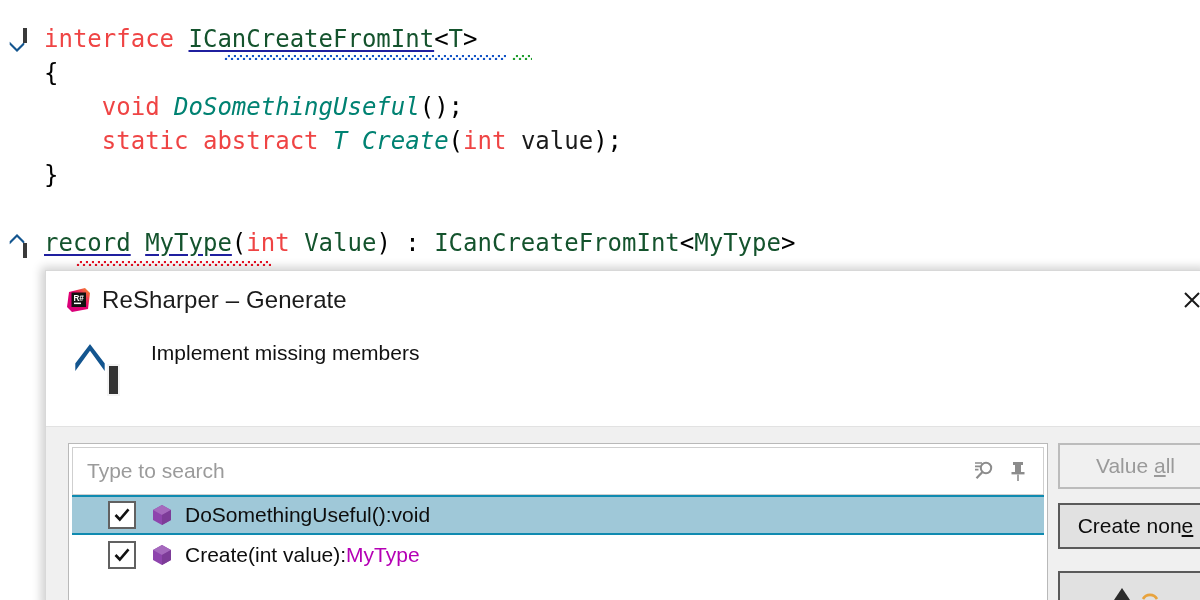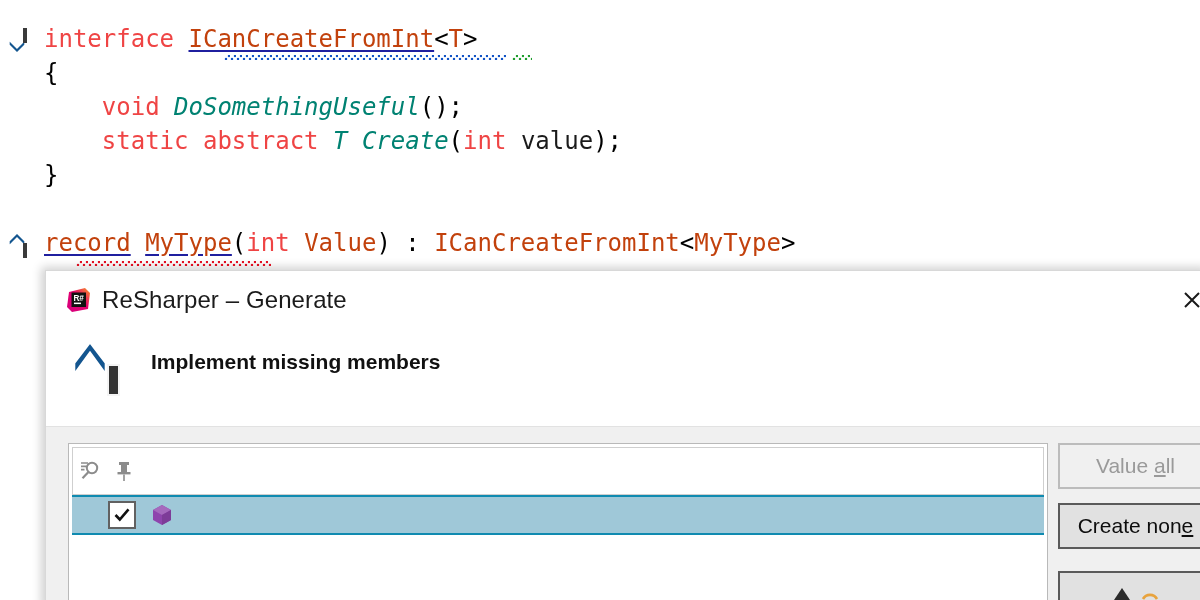--- a/index.html
+++ b/index.html
@@ -44,21 +44,21 @@
     left: 44px;
     top: 22px;
     font-family: "DejaVu Sans Mono", "Liberation Mono", monospace;
     font-size: 24px;
     line-height: 34px;
     white-space: pre;
     color: #000000;
   }
   .code .line { position: relative; height: 34px; }
   .kw   { color: #ef4444; }
-  .navy { color: #c2410c; }
+  .navy { color: #14532d; }
   .teal { color: #008272; font-style: italic; }
   .pun  { color: #000000; }
   .ident{ color: #1a1a1a; }
 
   .squig-blue, .squig-green, .squig-red {
     position: absolute;
     height: 5px;
     bottom: 1px;
   }
   .squig-blue {
@@ -144,23 +144,23 @@
   .head-icon {
     position: absolute;
     left: 22px;
     top: 8px;
     width: 56px;
     height: 60px;
   }
   .head-title {
     position: absolute;
     left: 105px;
-    top: 21px;
+    top: 12px;
     font-size: 21px;
-    font-weight: bold;
+    font-weight: normal;
     color: #111111;
   }
   .head-sub {
     position: absolute;
     left: 105px;
     top: 43px;
     font-size: 20px;
     color: #1a1a1a;
   }
 
@@ -362,20 +362,21 @@
         </svg>
       </div>
       <div class="head-title">Implement missing members</div>
     </div>
 
     <div class="dlg-body">
 
       <div class="list-panel">
 
         <div class="search-row">
+          <input class="search-input" type="text" placeholder="Type to search" style="">
           <div class="search-icon">
             <svg width="22" height="22" viewBox="0 0 22 22">
               <circle cx="13" cy="8" r="5.2" fill="none" stroke="#8c8c8c" stroke-width="2"></circle>
               <path d="M9.2 12.2 L3.5 18.2" stroke="#8c8c8c" stroke-width="2.2"></path>
               <path d="M2 3 H9 M2 6.3 H7 M2 9.6 H5.5" stroke="#8c8c8c" stroke-width="1.7"></path>
             </svg>
           </div>
           <div class="pin-icon">
             <svg width="20" height="22" viewBox="0 0 20 22">
               <rect x="5" y="2" width="10" height="3" fill="#8c8c8c"></rect>
@@ -391,20 +392,34 @@
               <div class="chk">
                 <svg width="18" height="18" viewBox="0 0 18 18">
                   <path d="M2.5 9 L6.8 13.5 L15.5 3.4" fill="none" stroke="#111" stroke-width="2.6"></path>
                 </svg>
               </div>
               <div class="cube-icon"><svg width="24" height="24" viewBox="0 0 24 24">
                   <path d="M12 2 L21 7 L21 17 L12 22 L3 17 L3 7 Z" fill="#8e44ad"></path>
                   <path d="M12 2 L21 7 L12 12 L3 7 Z" fill="#a569bd"></path>
                   <path d="M12 12 L21 7 L21 17 L12 22 Z" fill="#7d3c98"></path>
                 </svg></div>
+              <div class="member-label"><span>DoSomethingUseful():</span><span>void</span></div>
+            </div>
+            <div class="member-row">
+              <div class="chk">
+                <svg width="18" height="18" viewBox="0 0 18 18">
+                  <path d="M2.5 9 L6.8 13.5 L15.5 3.4" fill="none" stroke="#111" stroke-width="2.6"></path>
+                </svg>
+              </div>
+              <div class="cube-icon"><svg width="24" height="24" viewBox="0 0 24 24">
+                  <path d="M12 2 L21 7 L21 17 L12 22 L3 17 L3 7 Z" fill="#8e44ad"></path>
+                  <path d="M12 2 L21 7 L12 12 L3 7 Z" fill="#a569bd"></path>
+                  <path d="M12 12 L21 7 L21 17 L12 22 Z" fill="#7d3c98"></path>
+                </svg></div>
+              <div class="member-label"><span>Create(int value):</span><span class="ret">MyType</span></div>
             </div>
           </div>
       </div>
 
       <div class="btn-col">
         <button class="dlg-btn disabled">
           <span><span id="ba-pre">Value </span><span class="mn" id="ba-mn">a</span><span id="ba-post">ll</span></span>
         </button>
         <button class="dlg-btn">
           <span><span id="bn-pre">Create non</span><span class="mn" id="bn-mn">e</span><span id="bn-post"></span></span>

